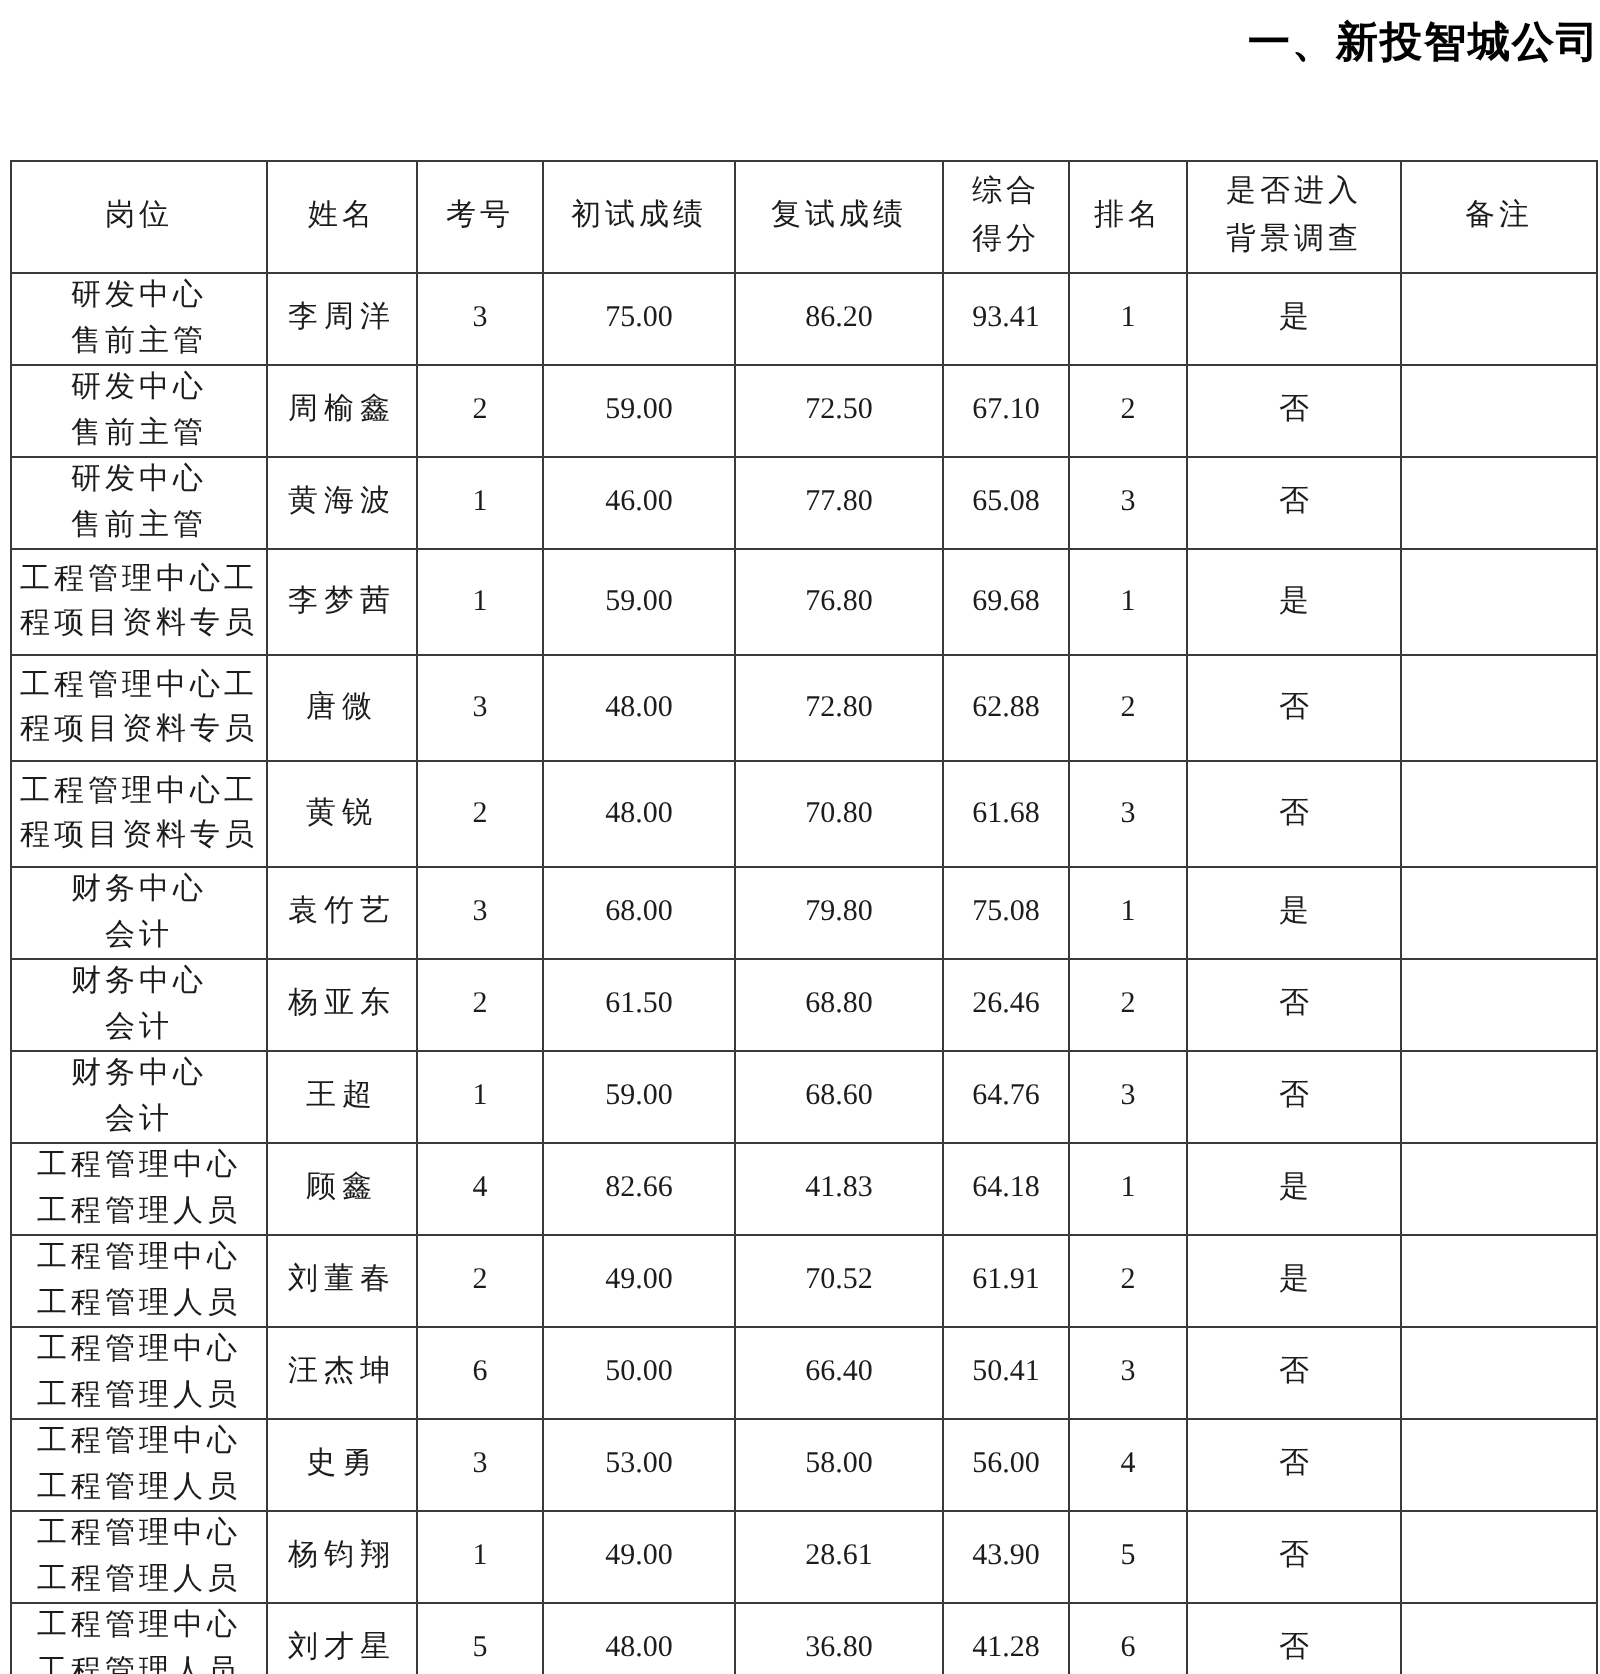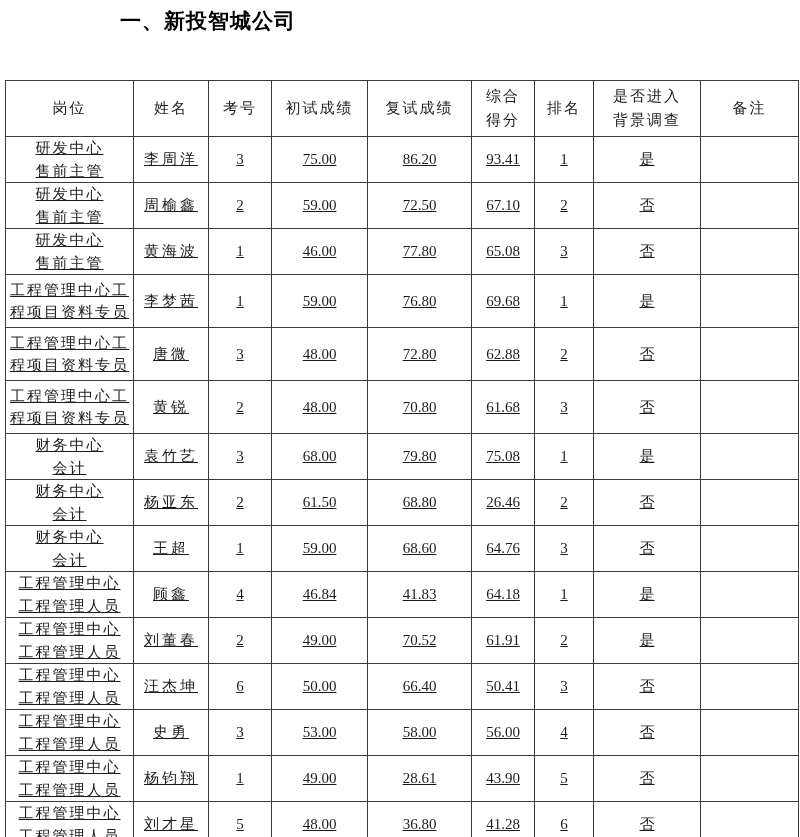--- a/index.html
+++ b/index.html
@@ -14,20 +14,21 @@
     font-family: "Liberation Serif", "DejaVu Serif", serif;
     color: #1c1c1c;
   }
   .doc-title {
     font-family: "Liberation Sans", "DejaVu Sans", sans-serif;
     font-size: 21px;
     font-weight: bold;
     color: #000000;
     margin: 7px 0 0 120px;
     letter-spacing: 1px;
+    text-align: right;
   }
   table.results {
     border-collapse: collapse;
     table-layout: fixed;
     width: 793px;
     margin: 45px 0 0 5px;
     border: 1px solid #3a3a3a;
   }
   table.results th,
   table.results td {
@@ -44,21 +45,20 @@
     letter-spacing: 2px;
     height: 55px;
     line-height: 1.55;
   }
   table.results td {
     font-size: 15px;
     line-height: 1.5;
   }
   table.results tbody tr {
     height: 45px;
-    text-decoration: underline;
   }
   
   table.results tbody tr:nth-child(4),
   table.results tbody tr:nth-child(5),
   table.results tbody tr:nth-child(6) {
     height: 53px;
   }
   td[data-name="position-cell"] {
     font-size: 14px;
     letter-spacing: 2px;
@@ -214,21 +214,21 @@
           <td data-name="overall-score-cell">64.76</td>
           <td data-name="rank-cell">3</td>
           <td data-name="background-check-cell">否</td>
           <td data-name="remark-cell"></td>
         </tr>
         <tr data-name="table-row">
           <td data-name="position-cell">工程管理中心
 工程管理人员</td>
           <td data-name="name-cell">顾鑫</td>
           <td data-name="exam-number-cell">4</td>
-          <td data-name="first-round-score-cell">46.84</td>
+          <td data-name="first-round-score-cell">82.66</td>
           <td data-name="second-round-score-cell">41.83</td>
           <td data-name="overall-score-cell">64.18</td>
           <td data-name="rank-cell">1</td>
           <td data-name="background-check-cell">是</td>
           <td data-name="remark-cell"></td>
         </tr>
         <tr data-name="table-row">
           <td data-name="position-cell">工程管理中心
 工程管理人员</td>
           <td data-name="name-cell">刘董春</td>

